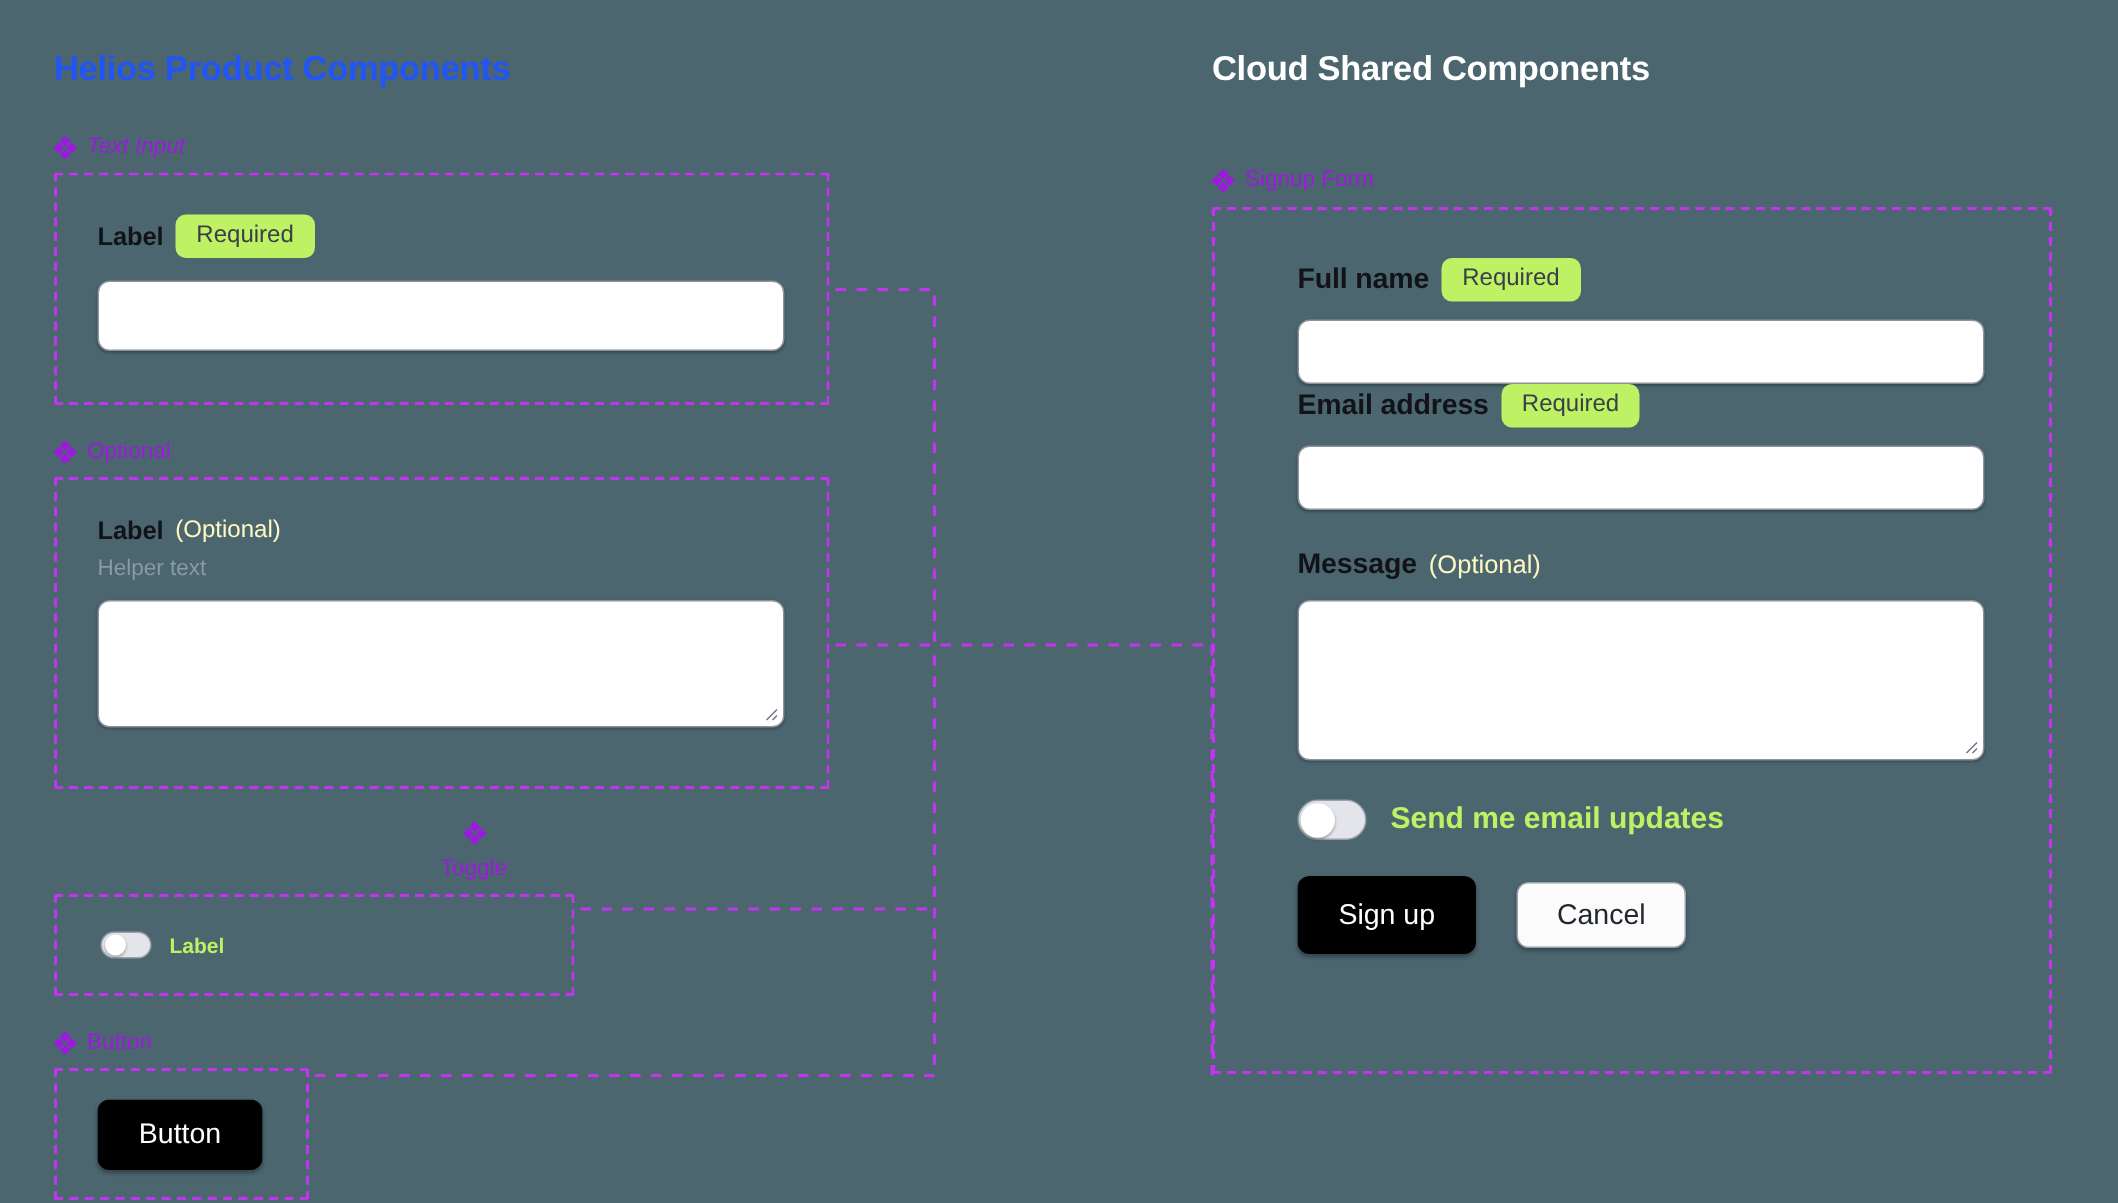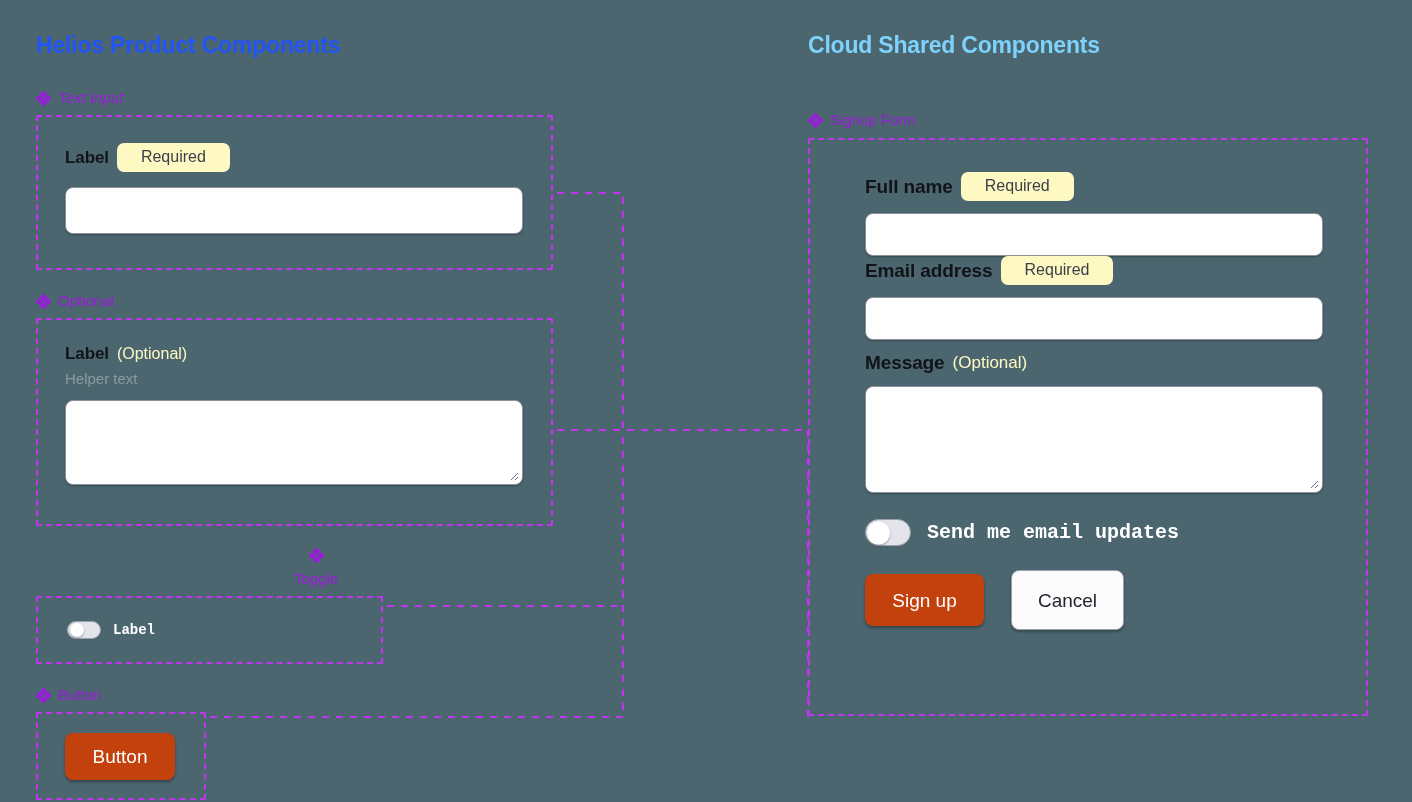--- a/index.html
+++ b/index.html
@@ -34,21 +34,21 @@
   #col-right { left: 808px; top: 30px; width: 570px; }
 
   .col-title {
     font-size: 23px;
     font-weight: bold;
     letter-spacing: -0.2px;
     line-height: 30px;
     white-space: nowrap;
   }
   #title-left  { color: #2255f5; }
-  #title-right { color: #7dd3fc; }
+  #title-right { color: #ffffff; }
 
   
   .section-label {
     display: flex;
     align-items: center;
     gap: 7px;
     color: #9b1bdd;
     font-size: 15px;
     font-weight: 500;
     line-height: 18px;
@@ -71,25 +71,25 @@
     white-space: nowrap;
   }
   .field-label .lbl {
     font-size: 17px;
     font-weight: bold;
     color: #111318;
     letter-spacing: -0.1px;
   }
   .field-label .lbl.big { font-size: 19px; }
   .badge {
-    background: #fef9c3;
+    background: #bef264;
     color: #3a3f49;
     font-size: 16px;
     line-height: 16px;
-    padding: 6px 24px 7px;
+    padding: 6px 14px 7px;
     border-radius: 7px;
   }
   .optional {
     color: #fef9c3;
     font-size: 16px;
   }
   .optional.big { font-size: 17px; }
   .helper {
     color: #8a9aa3;
     font-size: 15px;
@@ -124,40 +124,39 @@
     position: absolute;
     background: #ffffff;
     border-radius: 50%;
     box-shadow: 0 1px 2px rgba(0,0,0,0.35);
     top: 50%;
     transform: translateY(-50%);
   }
   .toggle-label {
     font-size: 14px;
     font-weight: bold;
-    color: #ffffff;
-    white-space: nowrap;
-    font-family: Liberation Mono, monospace;
+    color: #bef264;
+    white-space: nowrap;
   }
   .toggle-label.big { font-size: 20px; }
 
   
   .btn {
     border-radius: 8px;
     font-size: 19px;
     line-height: 1;
     display: inline-flex;
     align-items: center;
     justify-content: center;
     cursor: pointer;
     white-space: nowrap;
     border: 1px solid transparent;
   }
   .btn-primary {
-    background: #c2410c;
+    background: #000000;
     color: #ffffff;
     box-shadow: 0 2px 3px rgba(0,0,0,0.35);
   }
   .btn-secondary {
     background: #fbfbfc;
     color: #22262e;
     border: 1px solid #9aa0ab;
     box-shadow: 0 2px 3px rgba(0,0,0,0.30);
   }
 
@@ -201,31 +200,31 @@
   
   #sec-signup-label { margin-top: 51px; align-items: center; }
   #frame-signup {
     margin-top: 9px;
     width: 560px; height: 578px;
     padding: 32px 0 0 55px;
   }
   #frame-signup .text-input { width: 458px; height: 43px; margin-top: 12px; }
   #frame-signup .text-area  { width: 458px; height: 107px; margin-top: 12px; }
   #fld-email  { }
-  #fld-msg    { margin-top: 12px; }
+  #fld-msg    { margin-top: 26px; }
   #signup-toggle-row { margin-top: 26px; }
   #signup-toggle-row .toggle { width: 46px; height: 27px; }
   #signup-toggle-row .knob { width: 23px; height: 23px; left: 1px; }
   #signup-toggle-row .toggle-label { margin-left: 16px; }
   #signup-actions {
     margin-top: 24px;
     display: flex; align-items: center; gap: 27px;
   }
   #signup-actions .btn-primary   { width: 119px; height: 52px; }
-  #signup-actions .btn-secondary { width: 113px; height: 60px; }
+  #signup-actions .btn-secondary { width: 113px; height: 44px; }
 </style>
 </head>
 <body>
 
 <svg id="connectors" viewBox="0 0 1412 802" width="1412" height="802">
   <g fill="none" stroke="#c234f0" stroke-width="2" stroke-dasharray="7 7">
 
     <path d="M 557 193 L 623 193 L 623 430"></path>
 
     <path d="M 557 430 L 808 430"></path>

